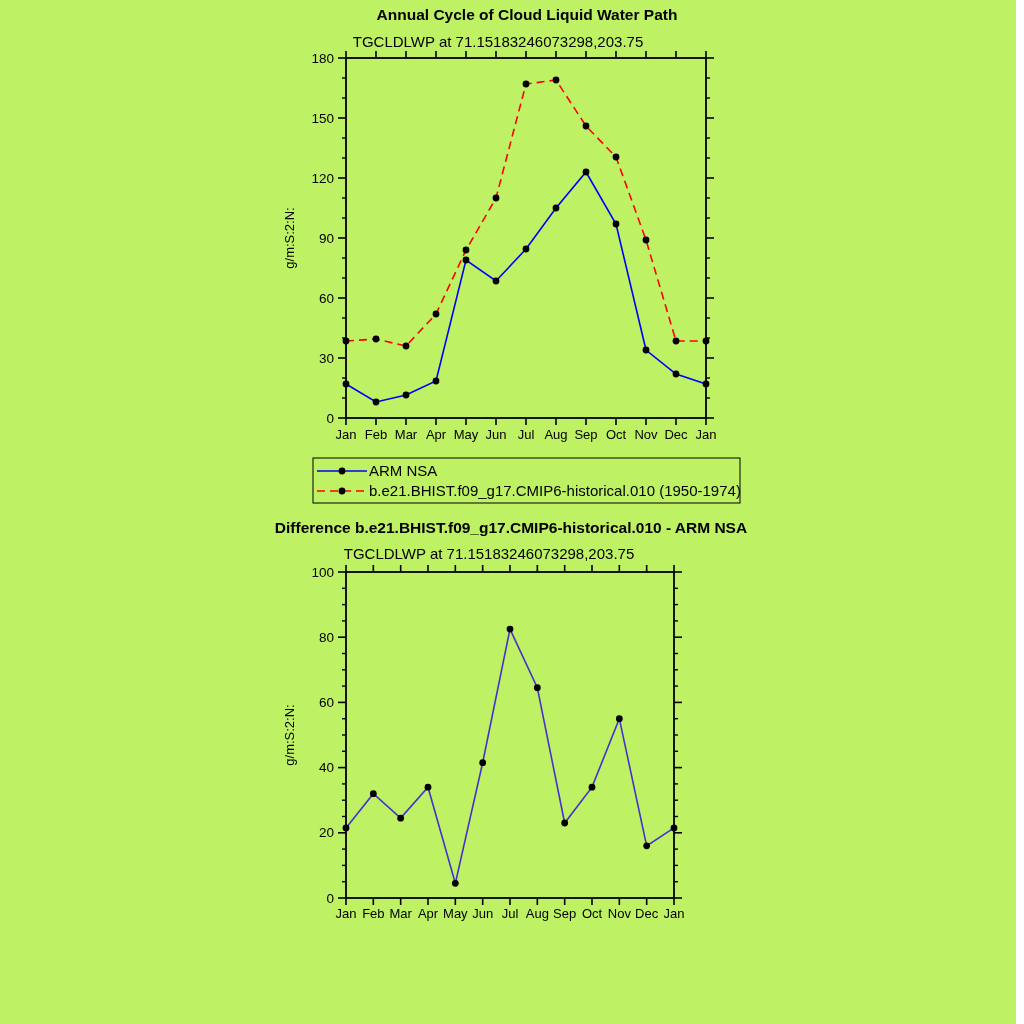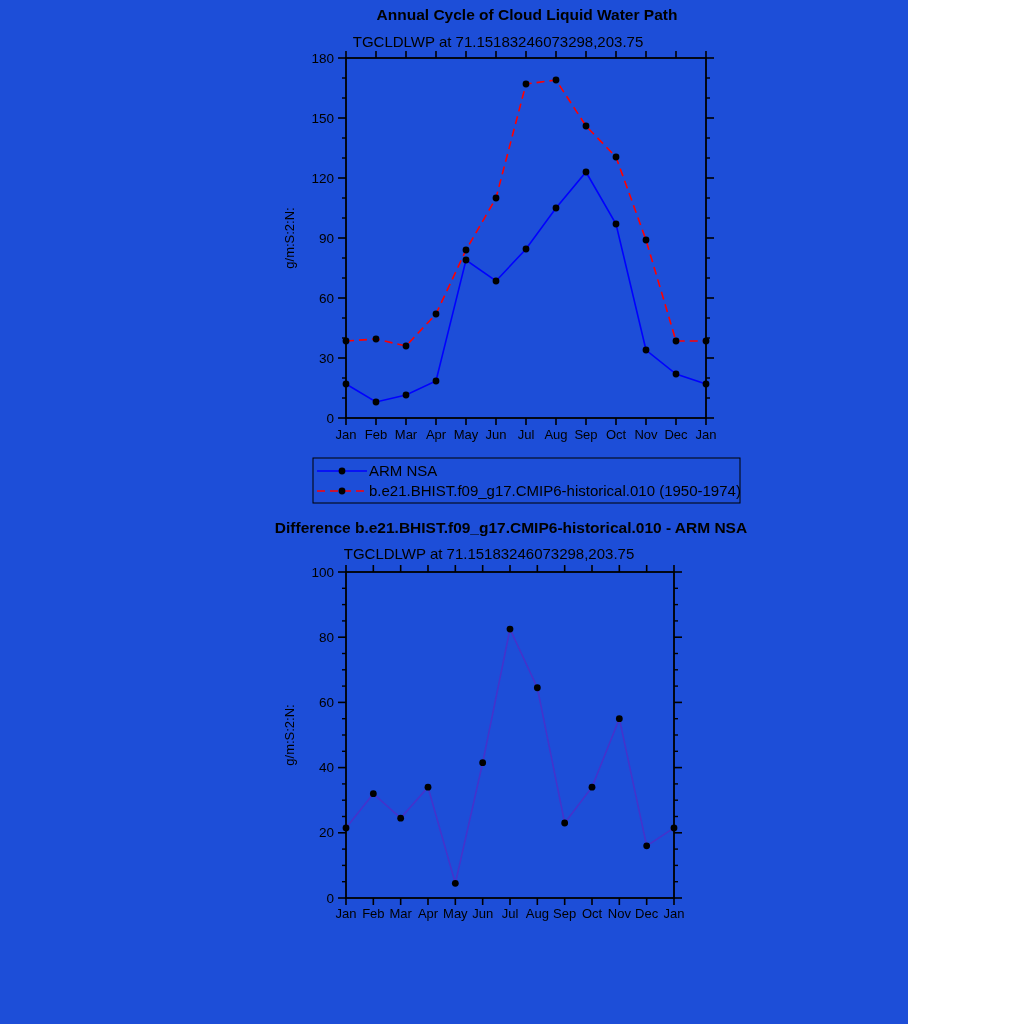--- a/index.html
+++ b/index.html
@@ -1,20 +1,20 @@
 <!DOCTYPE html>
 <html><head>
 <meta charset="utf-8">
 <style>
   html, body { margin: 0; padding: 0; background: #ffffff; }
   #canvas {
     position: relative;
-    width: 908px;
+    width: 1016px;
     height: 1024px;
-    background: #1d4ed8;
+    background: #bef264;
     overflow: hidden;
   }
   svg { position: absolute; top: 0; left: 0; }
   text { fill: #000000; }
   .t-title  { font: bold 15.5px "Liberation Sans", sans-serif; }
   .t-sub    { font: 15px "Liberation Sans", sans-serif; }
   .t-ylab   { font: 13px "Liberation Sans", sans-serif; }
   .t-ytick  { font: 13.5px "Liberation Sans", sans-serif; }
   .t-xtick  { font: 13px "Liberation Sans", sans-serif; }
   .t-leg    { font: 15px "Liberation Sans", sans-serif; }

